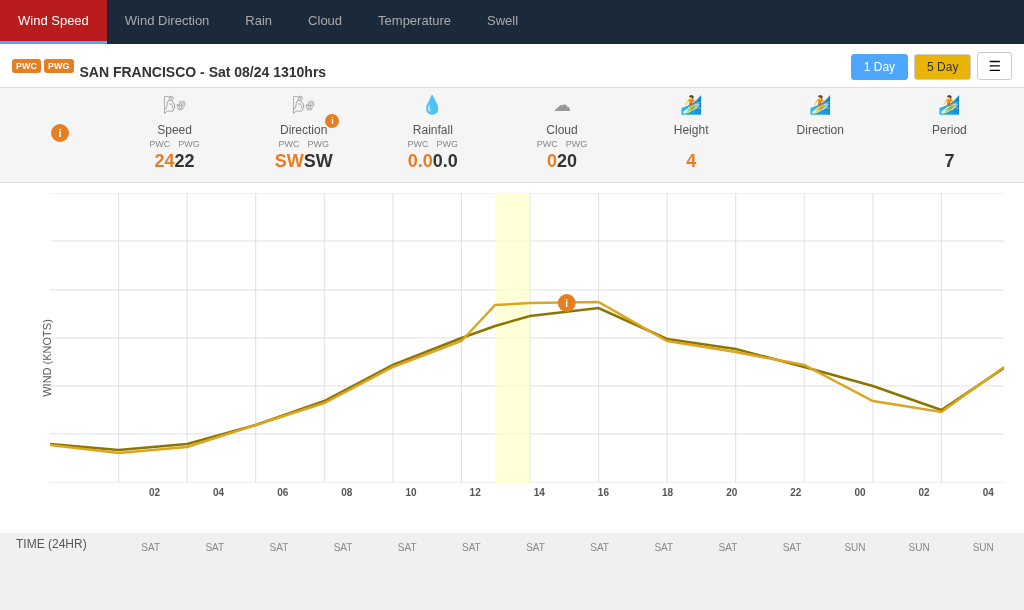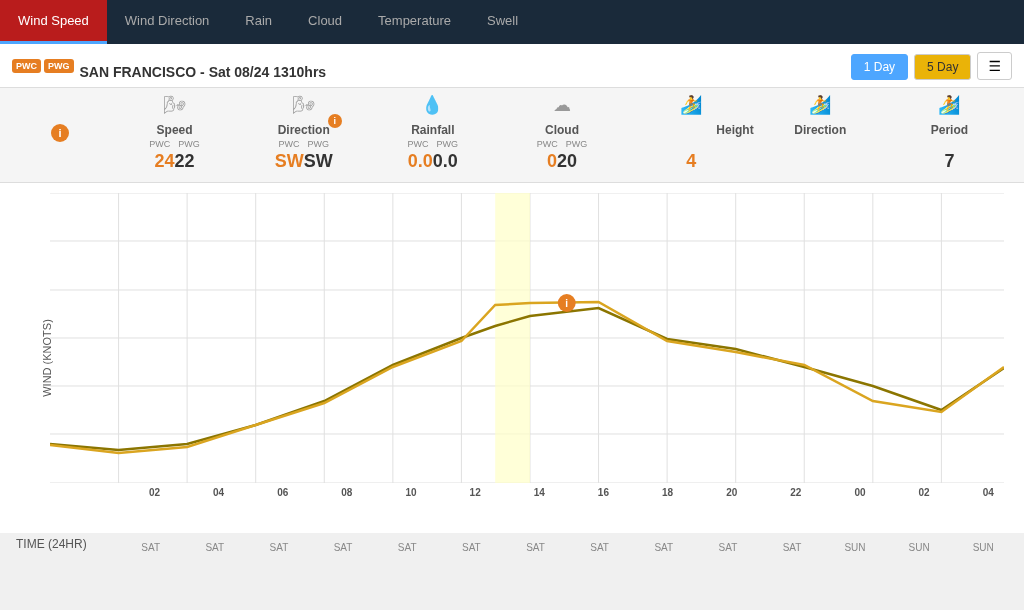--- a/index.html
+++ b/index.html
@@ -136,21 +136,21 @@
       display: flex;
     }
     .data-col {
       flex: 1;
       text-align: center;
       padding: 4px 2px;
     }
     .data-col-header {
       font-size: 12px;
       color: #555;
-      font-weight: bold;
+      font-weight: normal;
       margin-bottom: 2px;
       position: relative;
       display: inline-block;
     }
     .info-dot {
       background: #e67e22;
       color: #fff;
       border-radius: 50%;
       width: 14px;
       height: 14px;
@@ -334,21 +334,21 @@
           <span class="sub-label">PWC</span>
           <span class="sub-label">PWG</span>
         </div>
         <div class="data-values">
           <span class="data-val">0</span>
           <span class="data-val black">20</span>
         </div>
       </div>
 
       <div class="data-col">
-        <div style="text-align:right">
+        <div style="text-align:center">
           <span class="data-col-header">Height</span>
         </div>
         <div class="sub-labels" style="visibility:hidden">
             <span class="sub-label">-</span>
           </div>
         <div class="data-values">
           <span class="data-val">4</span>
         </div>
       </div>
 

